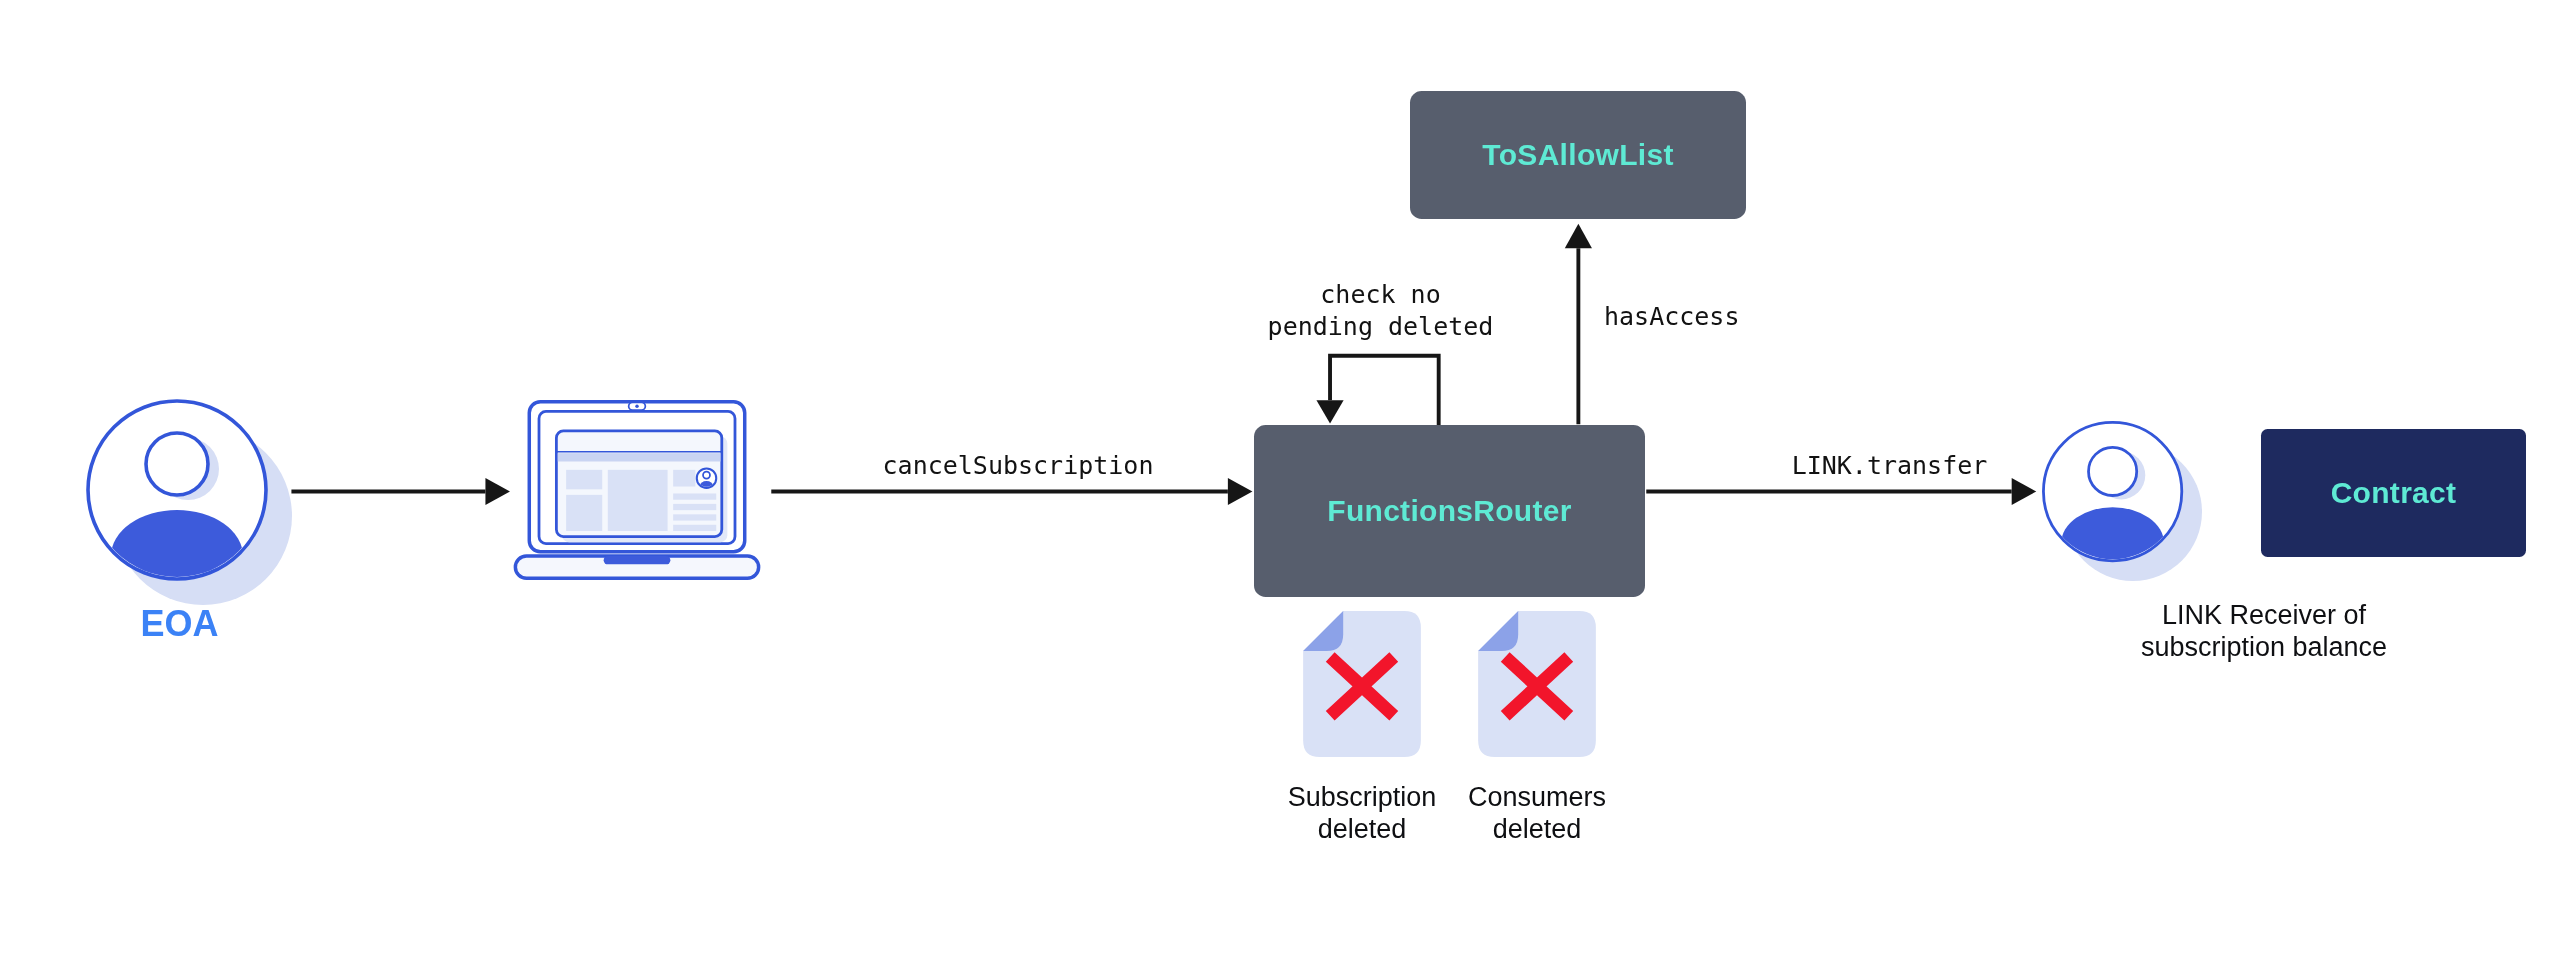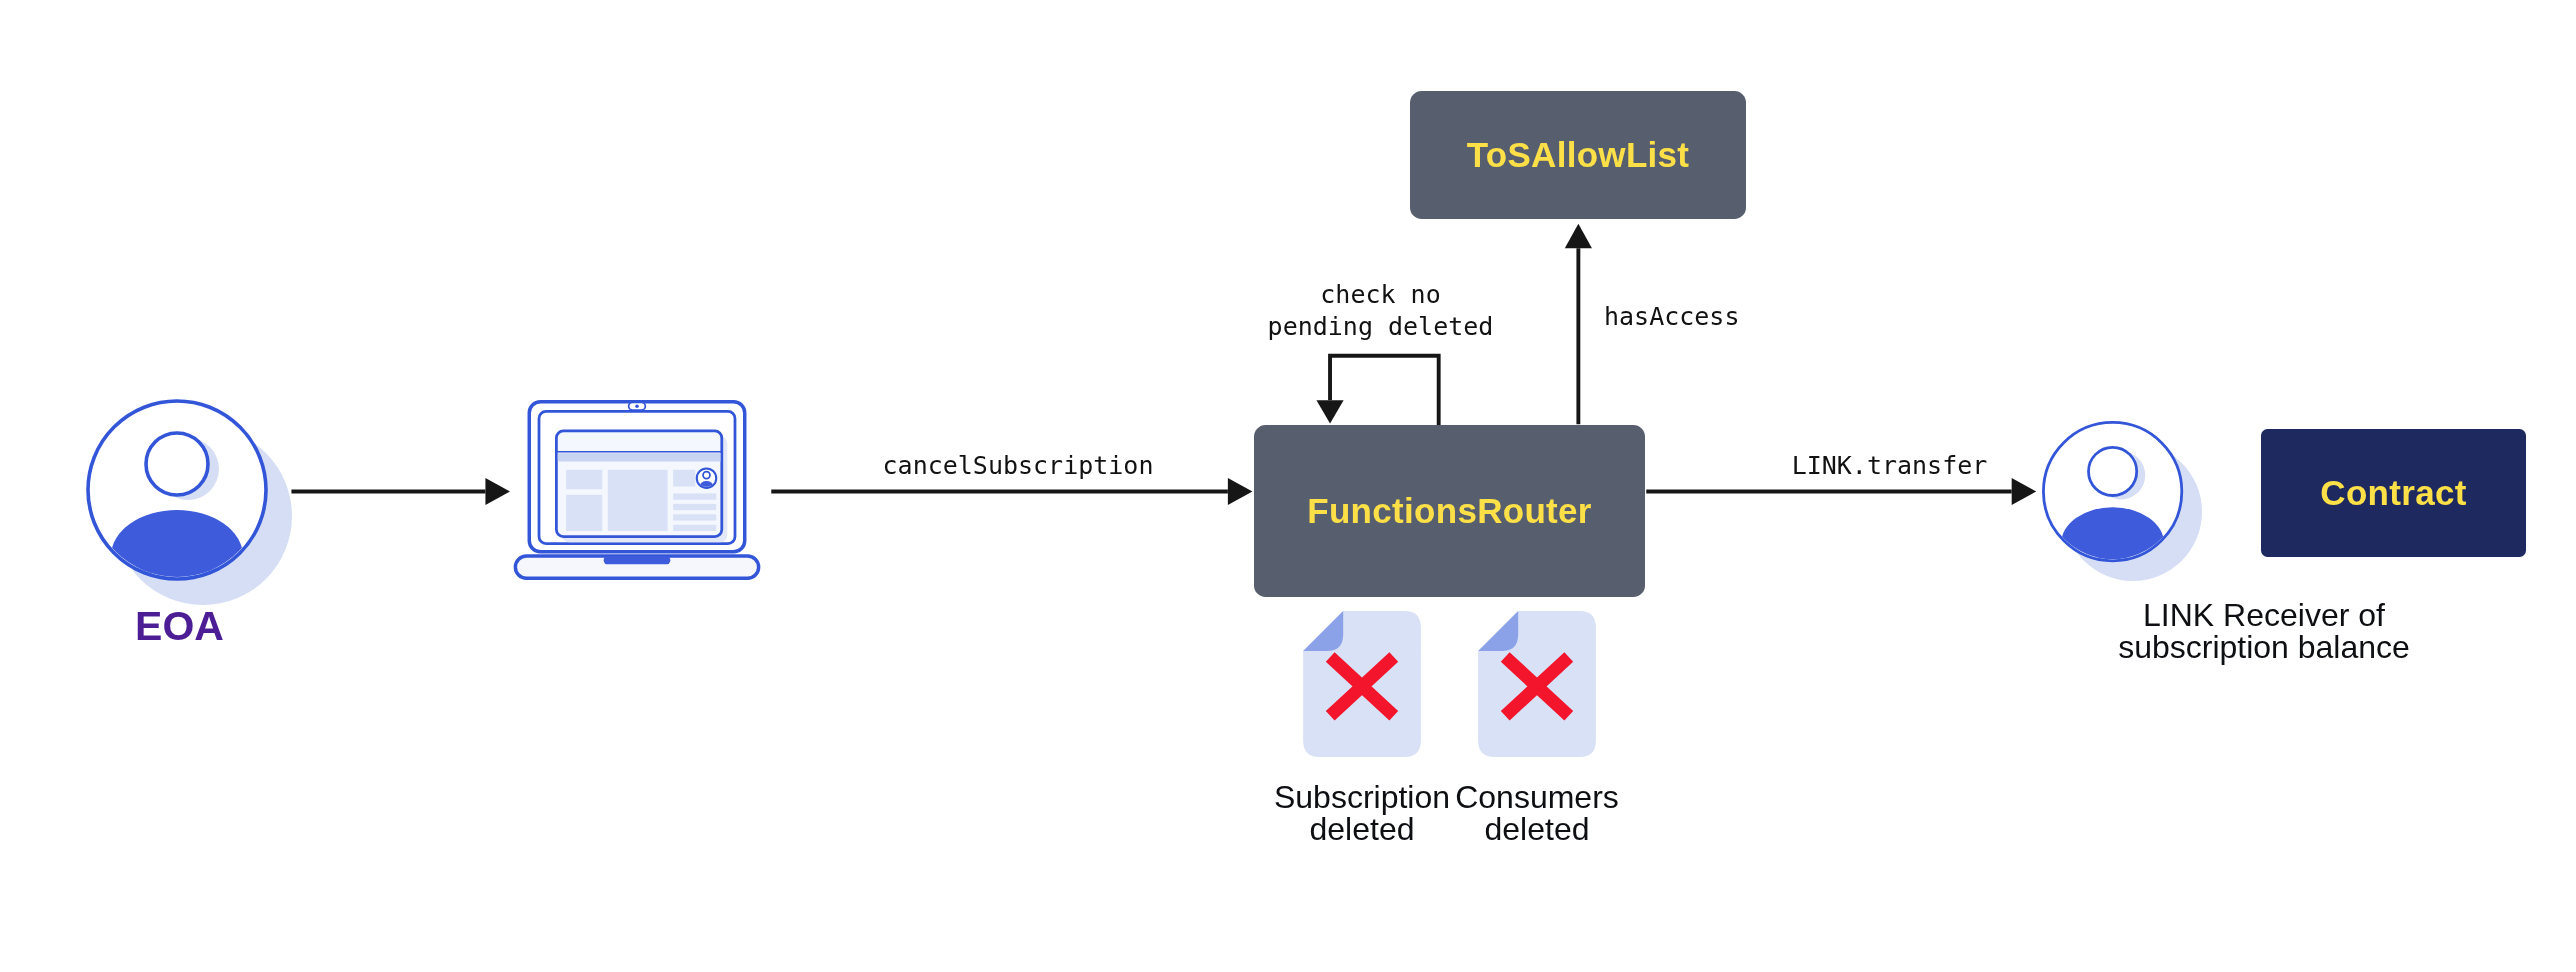--- a/index.html
+++ b/index.html
@@ -12,38 +12,38 @@
     overflow: hidden;
   }
   .abs { position: absolute; }
   svg.connectors {
     position: absolute; left:0; top:0; width:2576px; height:972px;
     pointer-events: none;
   }
   .box {
     position: absolute;
     display: flex; align-items: center; justify-content: center;
-    color: #fde047;
+    color: #5eead4;
     font-weight: bold;
-    font-size: 35px;
+    font-size: 30px;
     letter-spacing: 0.3px;
   }
   .box.slate { background: #575E6D; border-radius: 11.6px; }
   .box.navy  { background: #1E2A5F; border-radius: 6.5px; margin-left: 40px; }
   .node-label {
     position: absolute;
     text-align: center;
     font-weight: bold;
-    font-size: 41px;
-    color: #4c1d95;
+    font-size: 36px;
+    color: #3b82f6;
   }
   .caption {
     position: absolute;
     text-align: center;
-    font-size: 32px;
+    font-size: 27px;
     line-height: 32px;
     color: #0E0F12;
     white-space: pre-line;
   }
   .mono-label {
     position: absolute;
     font-family: "DejaVu Sans Mono", monospace;
     font-size: 25px;
     line-height: 32px;
     color: #121212;

